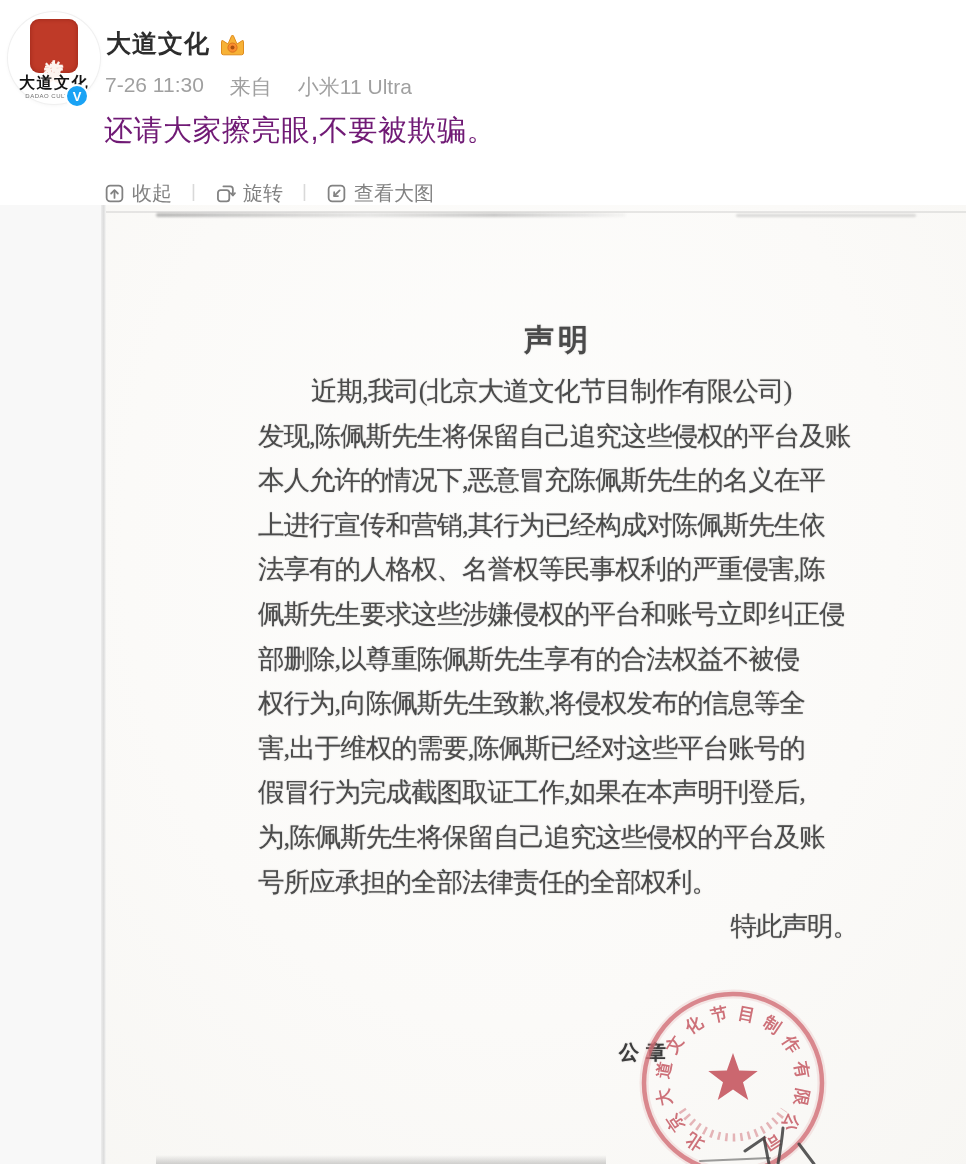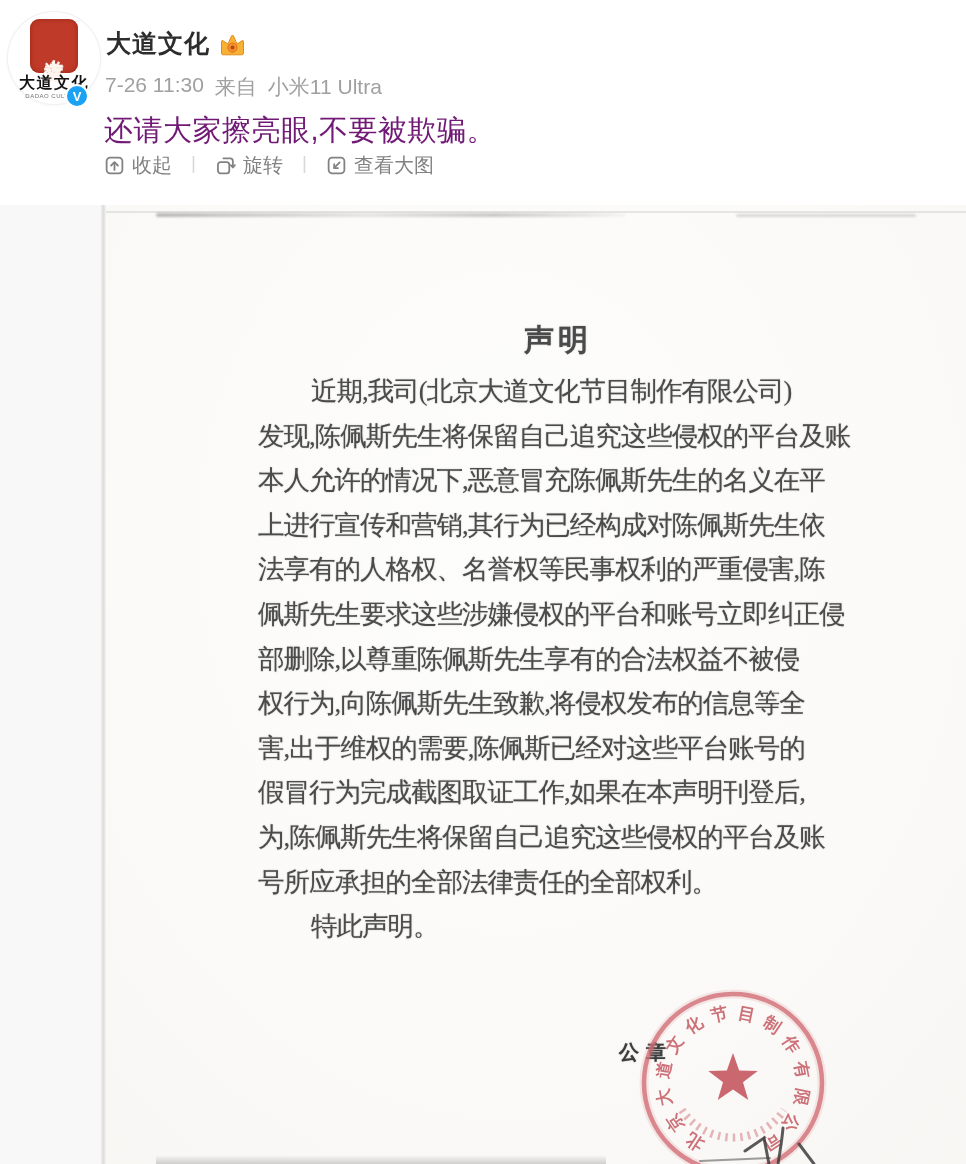--- a/index.html
+++ b/index.html
@@ -24,25 +24,25 @@
   .avatar-name{margin-top:1px;font-size:16px;font-weight:bold;color:#141414;letter-spacing:1.5px;line-height:18px;white-space:nowrap;}
   .avatar-sub{font-size:6px;color:#6f6f6f;letter-spacing:.5px;line-height:8px;white-space:nowrap;}
   .v-badge{
     position:absolute;left:65px;top:84px;width:24px;height:24px;border-radius:50%;
     background:#1aa3f5;border:2px solid #fff;box-sizing:border-box;
     color:#fff;font-size:13px;font-weight:bold;display:flex;align-items:center;justify-content:center;
   }
   .username{position:absolute;left:106px;top:27px;font-size:25px;font-weight:bold;color:#2d2d2d;letter-spacing:1px;cursor:pointer;}
   .crown{position:absolute;left:219px;top:33px;cursor:pointer;}
   .meta{position:absolute;left:105px;top:73px;font-size:21px;color:#a0a0a0;display:flex;}
-  .meta .gap{margin-left:11px;}
+  .meta .gap{margin-left:26px;}
   .meta .src{cursor:pointer;}
   .content{position:absolute;left:104px;top:111px;font-size:29px;color:#701a75;letter-spacing:.5px;}
   
-  .toolbar{position:absolute;left:104px;top:152px;display:flex;align-items:flex-start;font-size:20px;color:#828282;}
+  .toolbar{position:absolute;left:104px;top:180px;display:flex;align-items:flex-start;font-size:20px;color:#828282;}
   .tool-item{display:flex;align-items:center;gap:7px;cursor:pointer;}
   .tool-item svg{display:block;}
   .tool-divider{color:#d9d9d9;margin:0 19px;font-size:19px;}
   
   .gutter{position:absolute;left:0;top:205px;width:101px;height:959px;background:#f8f8f8;}
   .edge{position:absolute;left:101px;top:205px;width:5px;height:959px;
     background:linear-gradient(to right,#ededed,#dcdcdc 55%,#f7f7f6);}
   .image-area{
     position:absolute;left:106px;top:205px;width:897px;height:959px;overflow:hidden;cursor:pointer;
     background:radial-gradient(ellipse at 45% 35%,#fdfdfc 0%,#fbfaf8 55%,#f7f6f3 100%);
@@ -59,21 +59,21 @@
     text-align:center;font-size:30px;line-height:34px;font-weight:bold;color:#4a4a4a;
     letter-spacing:4px;margin:0 0 12px 0;text-shadow:0 0 1.2px rgba(85,85,85,.6);
   }
   .doc-line{
     font-size:26.5px;line-height:44.6px;color:#4b4b4b;white-space:nowrap;letter-spacing:-1px;
     text-shadow:0 0 1.3px rgba(90,90,90,.55);
   }
   .doc-line:first-child{text-indent:53px;}
   .doc-closing{
     font-size:26.5px;line-height:44.6px;color:#4b4b4b;padding-left:53px;letter-spacing:-1px;
-    text-shadow:0 0 1.3px rgba(90,90,90,.55);font-family:"Liberation Serif",serif;
+    text-shadow:0 0 1.3px rgba(90,90,90,.55);font-family:"Liberation Serif",serif;text-align:right;
   }
   .seal-label{
     position:absolute;left:513px;top:834px;font-size:20px;font-weight:bold;color:#3c3c3c;
     font-family:"Liberation Serif",serif;letter-spacing:7px;text-shadow:0 0 1.2px rgba(70,70,70,.6);
   }
   .stamp{position:absolute;left:524px;top:783px;width:206px;height:200px;pointer-events:none;}
   .seal-ch{font-size:17px;font-weight:bold;fill:#c65a64;text-anchor:middle;dominant-baseline:central;
     font-family:"Liberation Serif",serif;opacity:.85;}
 </style>
 </head>

